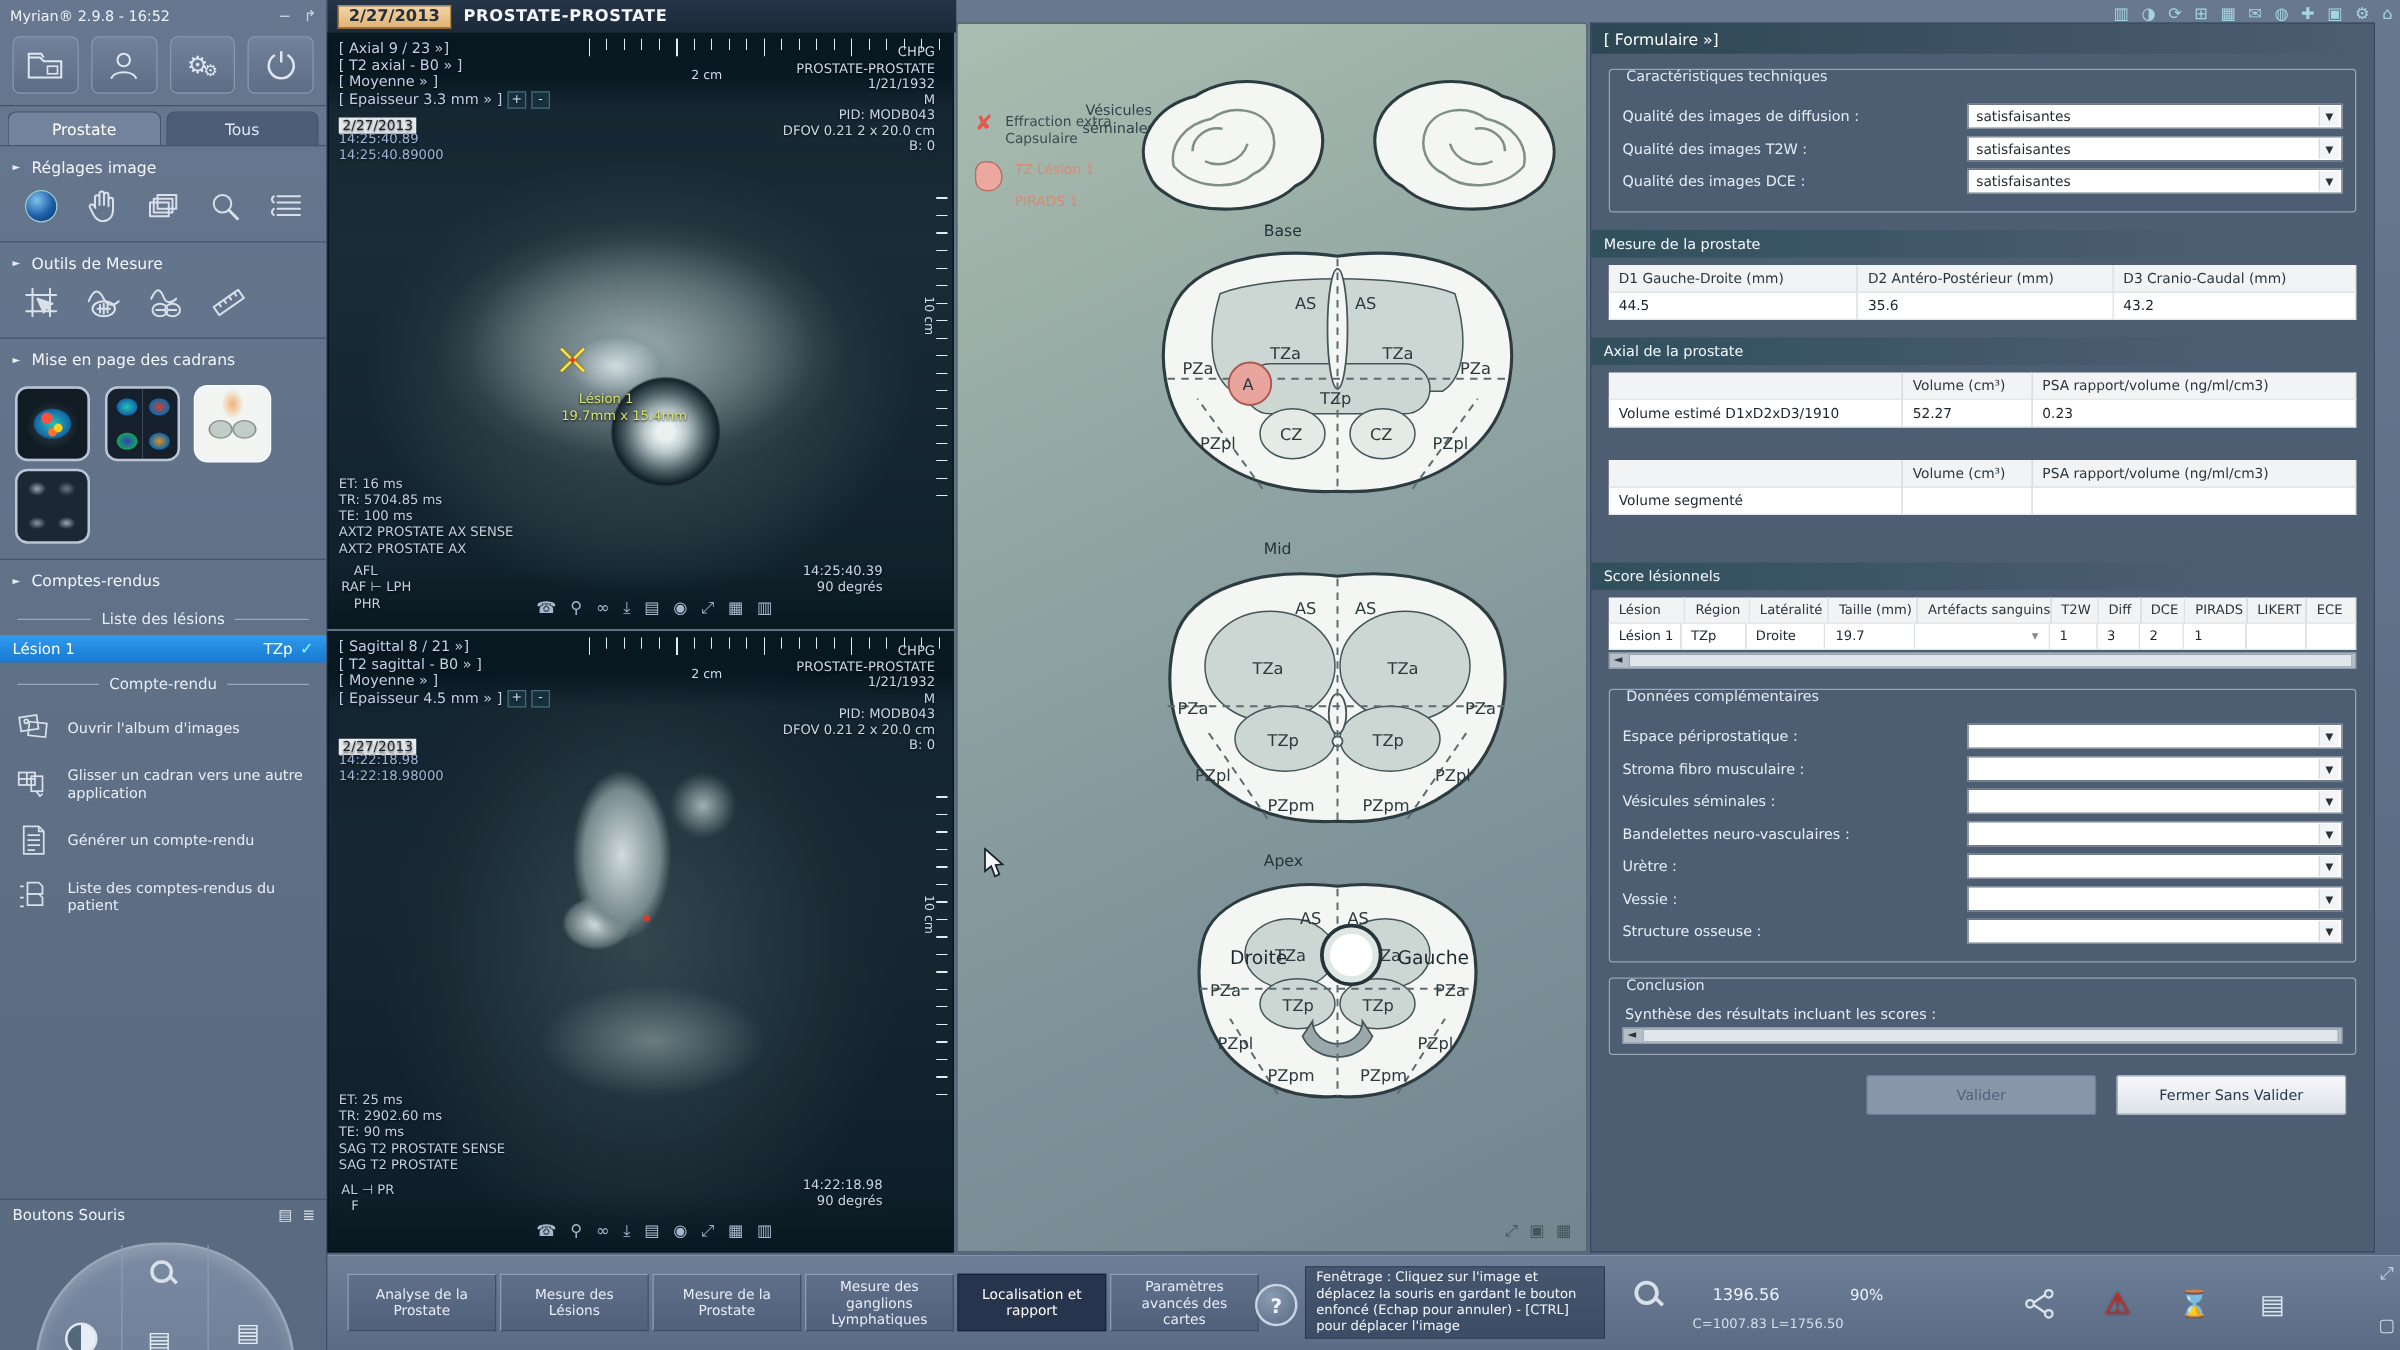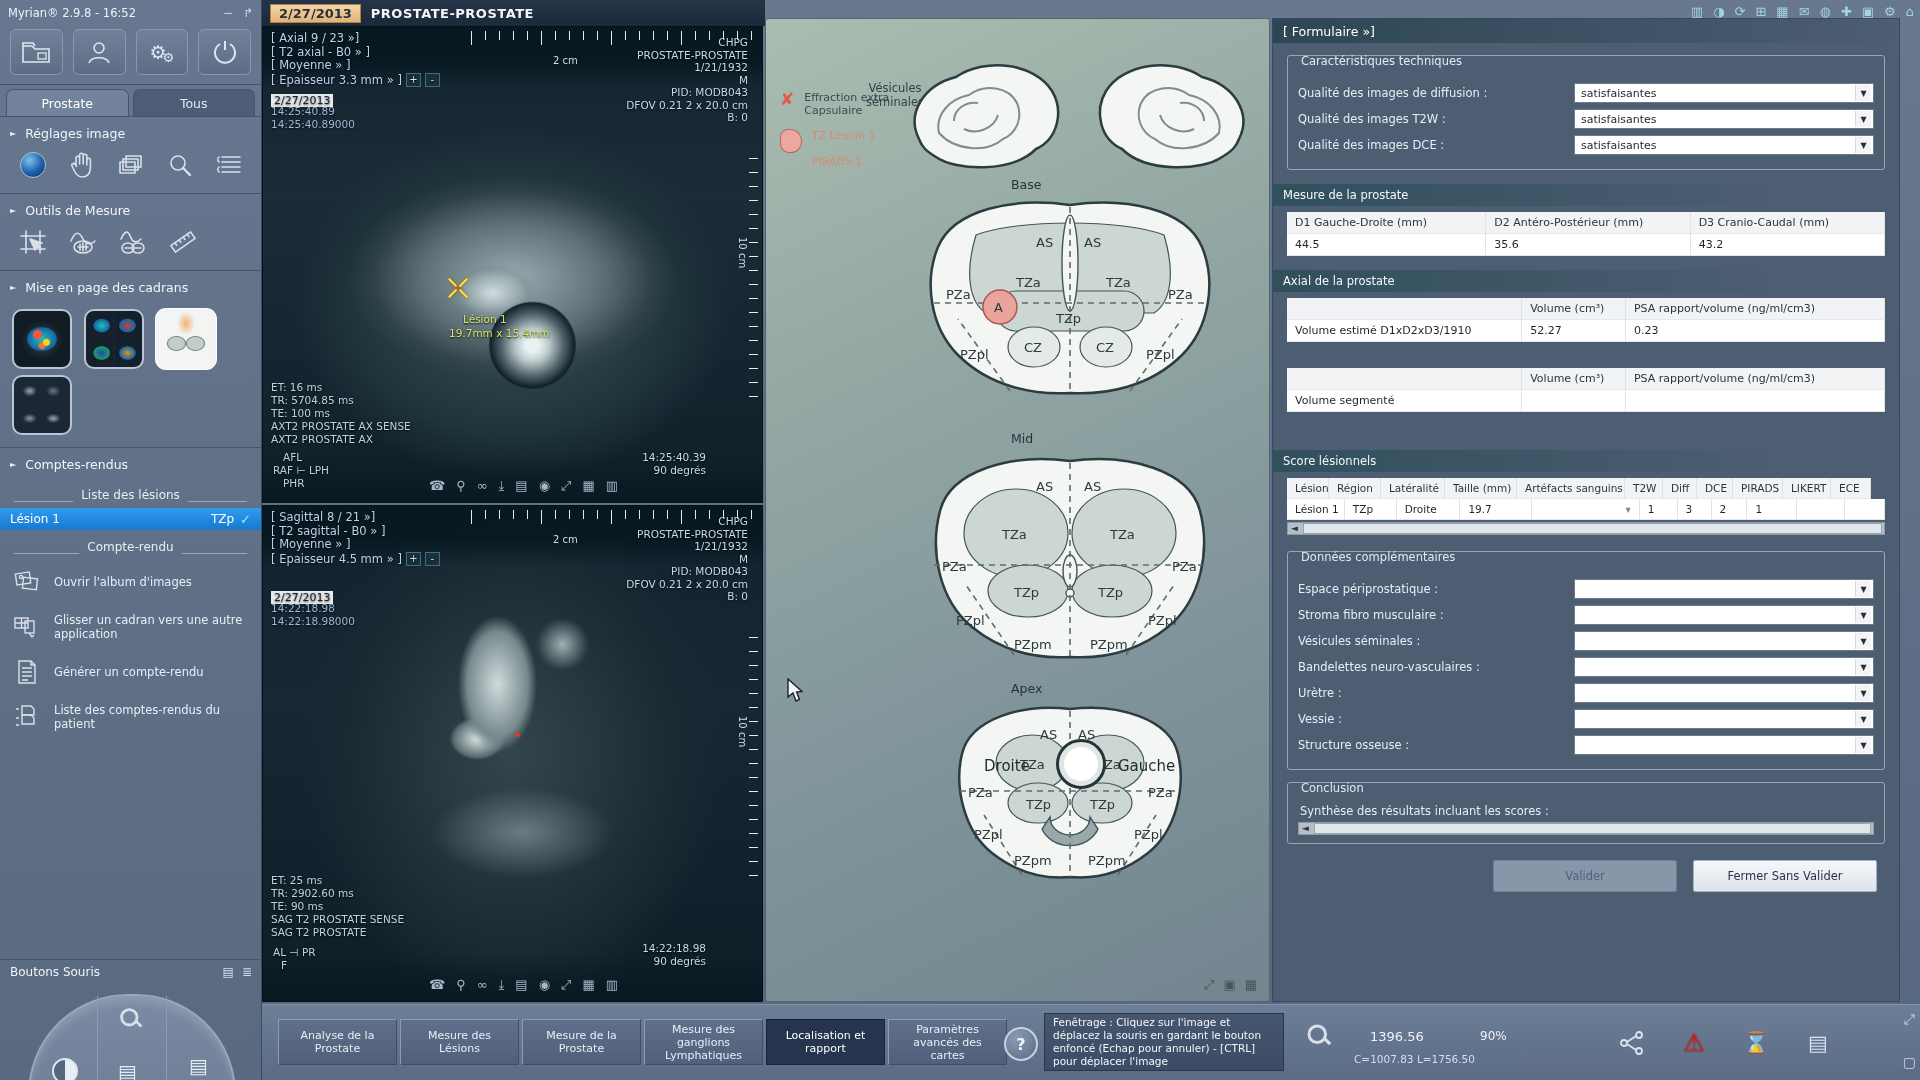--- a/index.html
+++ b/index.html
@@ -40,21 +40,21 @@
   .t3{background:
     radial-gradient(ellipse 12px 16px at 50% 22%,#f0b27a,transparent 75%),
     radial-gradient(ellipse 13px 10px at 33% 58%,#c2ccc8 0 60%,#7e8a88 70%,transparent 78%),
     radial-gradient(ellipse 13px 10px at 67% 58%,#c2ccc8 0 60%,#7e8a88 70%,transparent 78%),
     #f2f5f1}
   .t4{background:
     radial-gradient(ellipse 9px 7px at 28% 25%,#9aa8b4,transparent 80%),
     radial-gradient(ellipse 9px 7px at 70% 25%,#6a7884,transparent 80%),
     radial-gradient(ellipse 9px 6px at 28% 74%,#8a98a4,transparent 80%),
     radial-gradient(ellipse 9px 6px at 70% 74%,#9aa8b4,transparent 80%),#1b2734}
-  .divlabel{display:flex;align-items:flex-end;gap:8px;margin:10px 14px 6px;font-size:12px;color:#e8edf5}
+  .divlabel{display:flex;align-items:center;gap:8px;margin:10px 14px 6px;font-size:12px;color:#e8edf5}
   .divlabel::before,.divlabel::after{content:"";flex:1;border-top:1px solid #9aa6ba}
   .lesionrow{height:22px;margin:4px 0;background:linear-gradient(180deg,#2f9bf0,#1779cf);display:flex;align-items:center;font-size:12px;color:#fff;padding:0 10px;gap:6px}
   .lesionrow .zone{margin-left:auto}
   .lesionrow .chk{color:#86f2ff;font-size:13px}
   .rep{display:flex;gap:12px;padding:9px 12px;font-size:11.5px;color:#e9eef6;align-items:center;line-height:14px}
   .rep .ric{width:30px;height:26px;flex:0 0 30px;display:flex;align-items:center;justify-content:center}
   .rep .ric svg{stroke:#d9e0ea;fill:none;stroke-width:1.4}
   #mousezone{position:absolute;left:0;bottom:0;width:262px;height:120px;border-top:1px solid #46546c}
   .mz-head{display:flex;align-items:center;justify-content:space-between;padding:5px 10px;font-size:12px;color:#f0f4fa}
   .mz-head .mzi{display:flex;gap:8px;color:#d8dfe9;font-size:12px}
@@ -700,21 +700,21 @@
       <div class="trow">
         <div class="tc" style="width:236px">Volume segmenté</div>
         <div class="tc" style="width:104px"></div>
         <div class="tc" style="width:260px"></div>
       </div>
     </div>
 
     <div class="strip" style="margin-top:38px">Score lésionnels</div>
     <div class="tbl" style="font-size:10.5px">
       <div class="trow th">
-        <div class="tc" style="width:42px">Lésion</div>
+        <div class="tc" style="width:62px">Lésion</div>
         <div class="tc" style="width:52px">Région</div>
         <div class="tc" style="width:64px">Latéralité</div>
         <div class="tc" style="width:72px">Taille (mm)</div>
         <div class="tc" style="width:108px">Artéfacts sanguins</div>
         <div class="tc" style="width:38px">T2W</div>
         <div class="tc" style="width:34px">Diff</div>
         <div class="tc" style="width:36px">DCE</div>
         <div class="tc" style="width:50px">PIRADS</div>
         <div class="tc" style="width:48px">LIKERT</div>
         <div class="tc" style="width:40px">ECE</div>

